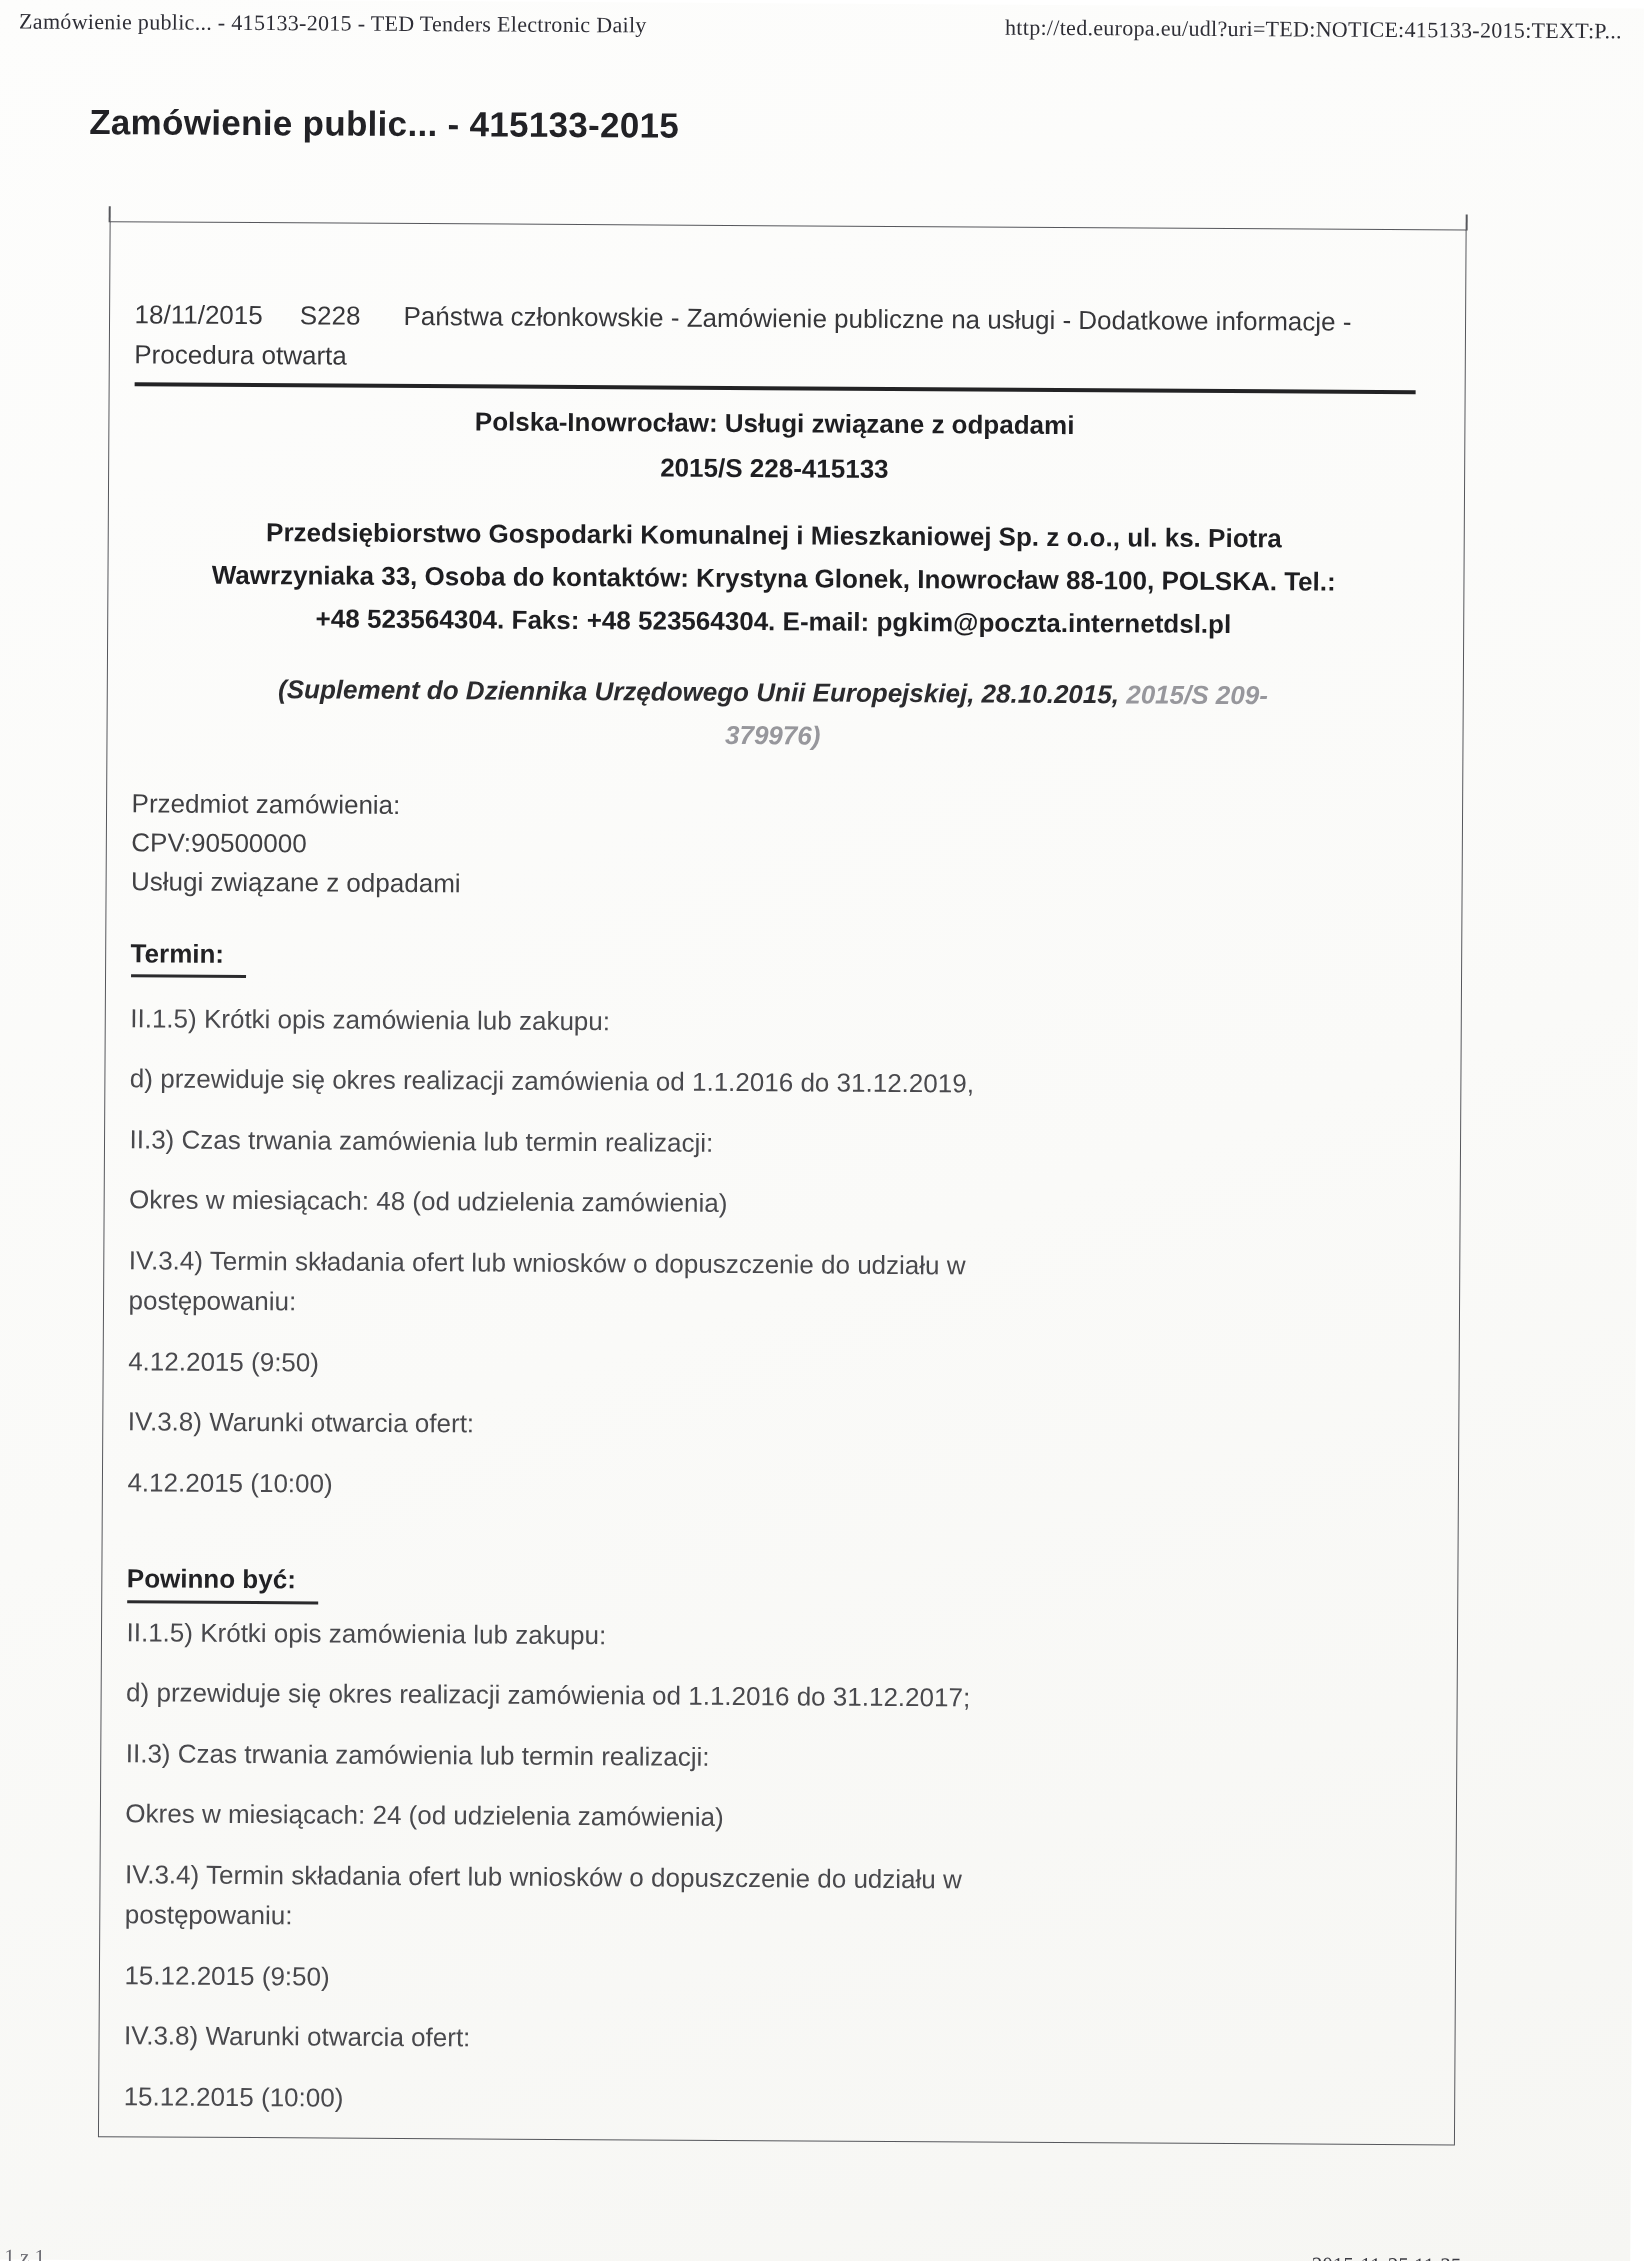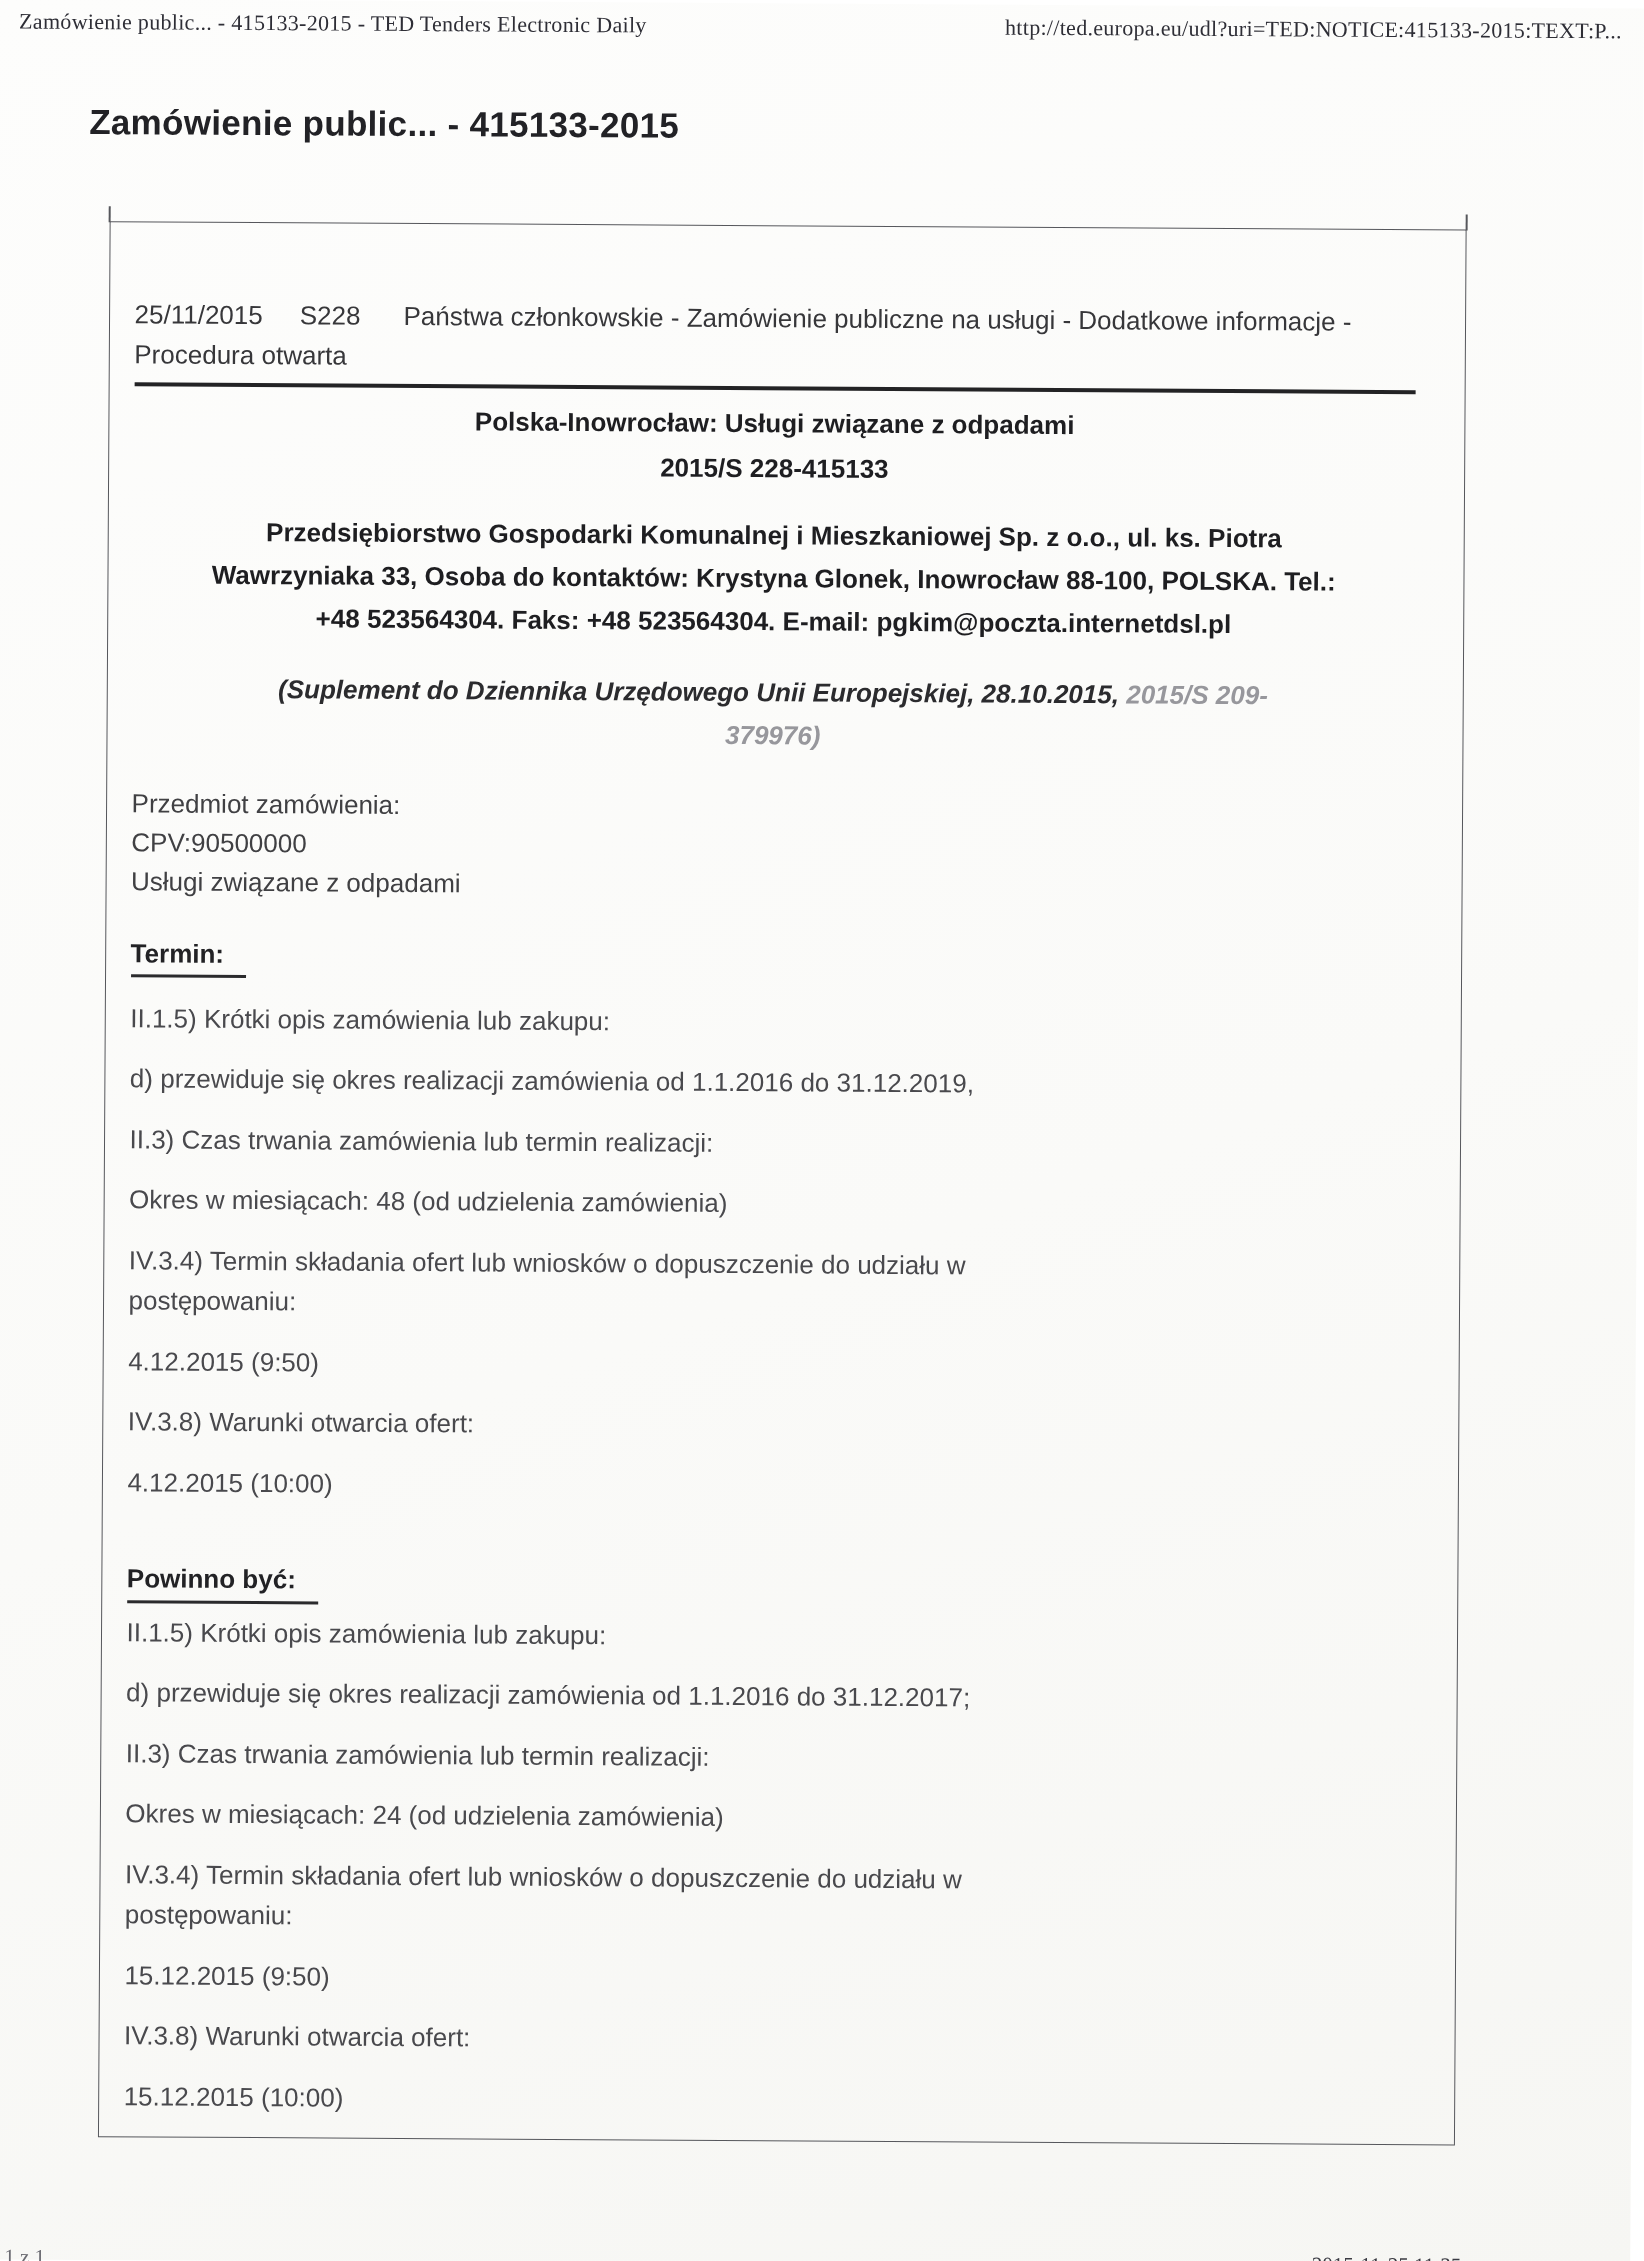--- a/index.html
+++ b/index.html
@@ -100,21 +100,21 @@
   <div class="print-header">
     <span>Zamówienie public... - 415133-2015 - TED Tenders Electronic Daily</span>
     <span>http://ted.europa.eu/udl?uri=TED:NOTICE:415133-2015:TEXT:P...</span>
   </div>
 
   <div class="page-title">Zamówienie public... - 415133-2015</div>
 
   <div class="notice-box">
 
     <div class="meta">
-      <span class="meta-date">25/11/2015</span><span class="meta-series">S228</span><span>Państwa członkowskie - Zamówienie publiczne na usługi - Dodatkowe informacje - Procedura otwarta</span>
+      <span class="meta-date">18/11/2015</span><span class="meta-series">S228</span><span>Państwa członkowskie - Zamówienie publiczne na usługi - Dodatkowe informacje - Procedura otwarta</span>
     </div>
     <div class="meta-rule"></div>
 
     <div class="centered box-title">Polska-Inowrocław: Usługi związane z odpadami</div>
     <div class="centered box-number">2015/S 228-415133</div>
 
     <div class="authority">Przedsiębiorstwo Gospodarki Komunalnej i Mieszkaniowej Sp. z o.o., ul. ks. Piotra Wawrzyniaka 33, Osoba do kontaktów: Krystyna Glonek, Inowrocław 88-100, POLSKA. Tel.: +48 523564304. Faks: +48 523564304. E-mail: pgkim@poczta.internetdsl.pl</div>
 
     <div class="supplement">
       <span>(Suplement do Dziennika Urzędowego Unii Europejskiej, 28.10.2015, </span><span class="ref">2015/S 209-379976)</span>

